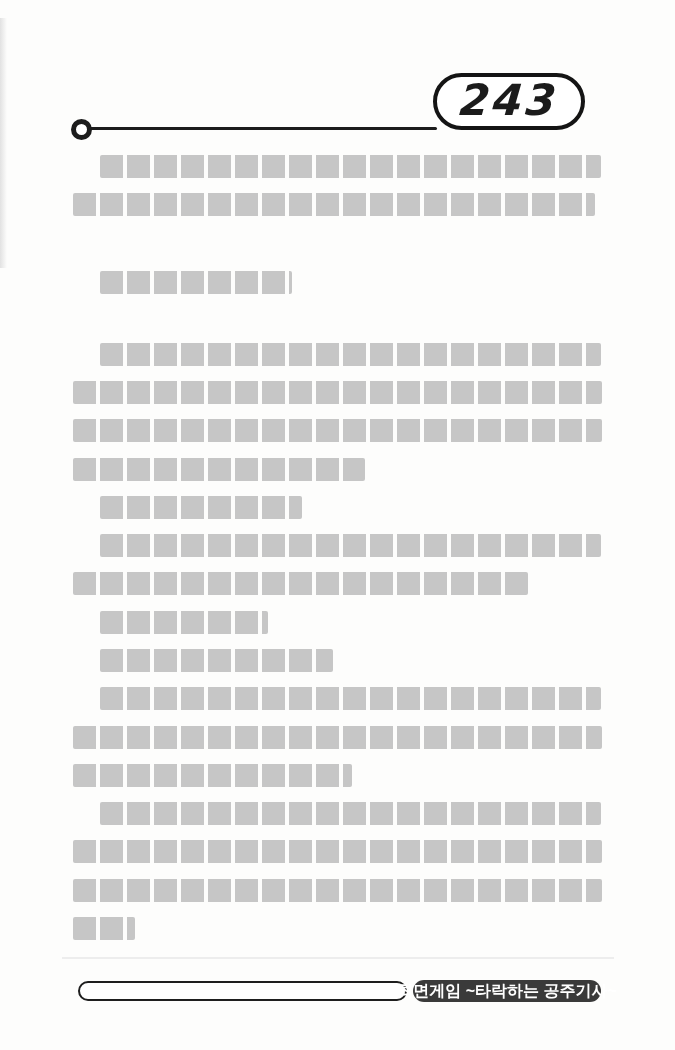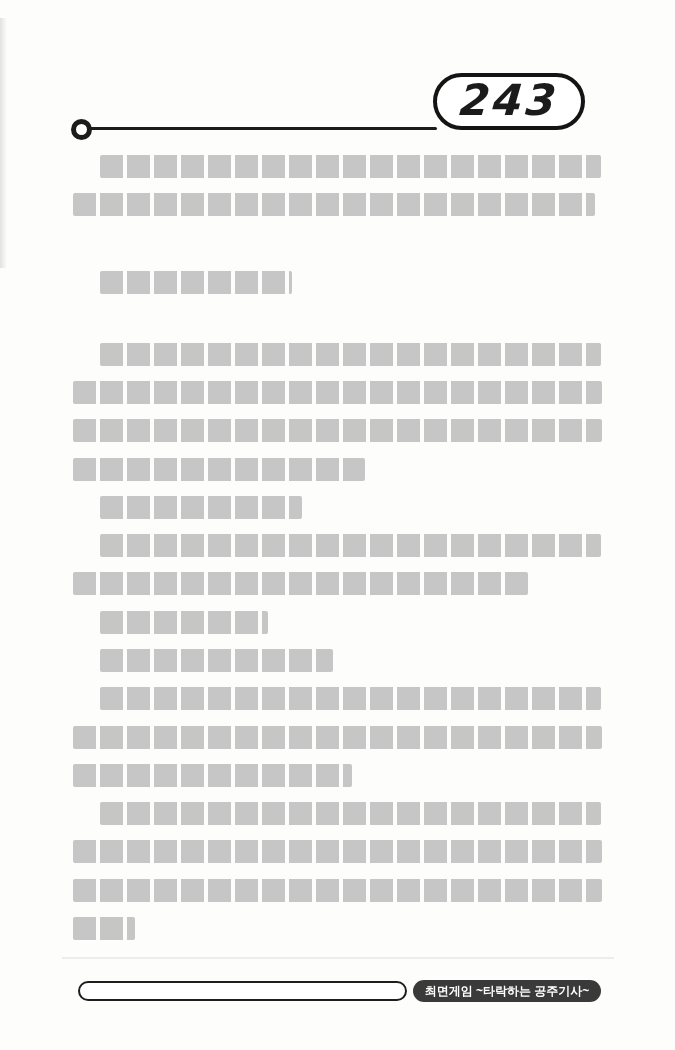--- a/index.html
+++ b/index.html
@@ -87,21 +87,21 @@
   }
   .series-badge {
     position: absolute;
     left: 413px; top: 980px;
     width: 188px; height: 22px;
     background: #3a3a3a;
     border-radius: 11px;
     color: #ffffff;
     display: flex; align-items: center; justify-content: center;
     font-family: "Liberation Sans", sans-serif;
-    font-size: 12px;
+    font-size: 16px;
     font-weight: bold;
     white-space: nowrap;
   }
 </style>
 </head>
 <body>
 
 <div class="page">
 
   <div class="edge-shadow"></div>

